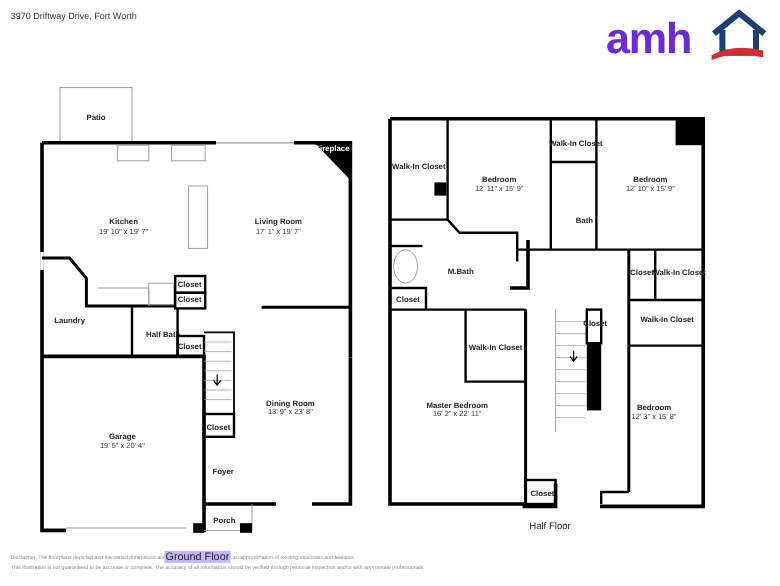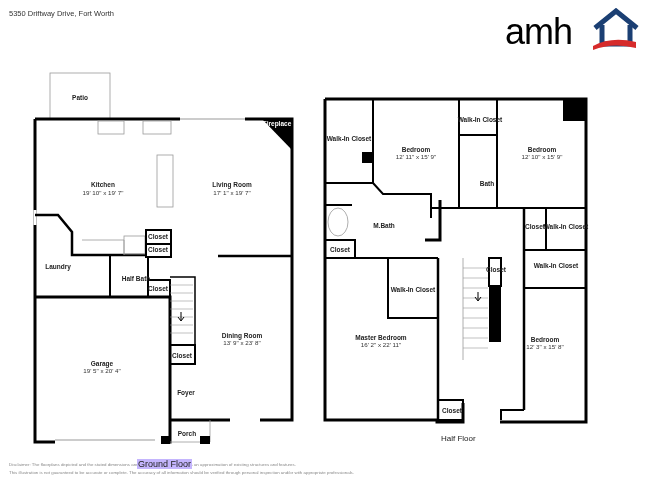--- a/index.html
+++ b/index.html
@@ -1,33 +1,33 @@
 <!DOCTYPE html>
 <html><head>
 <meta charset="utf-8">
 <style>
   html, body { margin: 0; padding: 0; background: #ffffff; }
   body { width: 650px; height: 488px; position: relative; overflow: hidden;
          font-family: "Liberation Sans", sans-serif; color: #222; }
   .address { position: absolute; left: 9px; top: 9px; font-size: 7.5px; color: #333; }
   .logo { position: absolute; left: 505px; top: 8px; width: 140px; height: 46px; }
-  .logo-text { position: absolute; left: 0; top: 6px; font-size: 36px; font-weight: normal;
-               color: #000000; letter-spacing: -1px; font-family: "Liberation Sans", sans-serif; line-height: 36px; }
+  .logo-text { position: absolute; left: 0; top: 6px; font-size: 36px; font-weight: bold;
+               color: #6d28d9; letter-spacing: -1px; font-family: "Liberation Sans", sans-serif; line-height: 36px; }
   svg.plan { position: absolute; left: 0; top: 0; }
   .room-label { font-family: "Liberation Sans", sans-serif; font-size: 6.5px; font-weight: bold; fill: #222; text-anchor: middle; }
   .room-dim { font-family: "Liberation Sans", sans-serif; font-size: 6.2px; fill: #333; text-anchor: middle; }
   .floor-label { position: absolute; font-size: 8px; color: #222; }
   .ground-label { left: 137px; top: 459px; font-size: 9px; }
   .first-label { left: 441px; top: 434px; }
   .disclaimer { position: absolute; left: 9px; top: 461px; font-size: 4.4px; color: #888; line-height: 8px; width: 400px; }
 </style>
 </head>
 <body>
 
-<div class="address">5350 Driftway Drive, Fort Worth</div>
+<div class="address">3970 Driftway Drive, Fort Worth</div>
 
 <div class="logo">
   <span class="logo-text">amh</span>
   <svg width="50" height="46" style="position:absolute;left:86px;top:0;">
     <path d="M4 20 L25 3 L46 20" fill="none" stroke="#1b3f73" stroke-width="5"></path>
     <path d="M11 17 L11 36 L39 36 L39 17" fill="none" stroke="#1b3f73" stroke-width="5"></path>
     <path d="M2 38 Q20 28 45 34 L45 40 Q22 34 2 42 Z" fill="#d62b2b"></path>
   </svg>
 </div>
 

